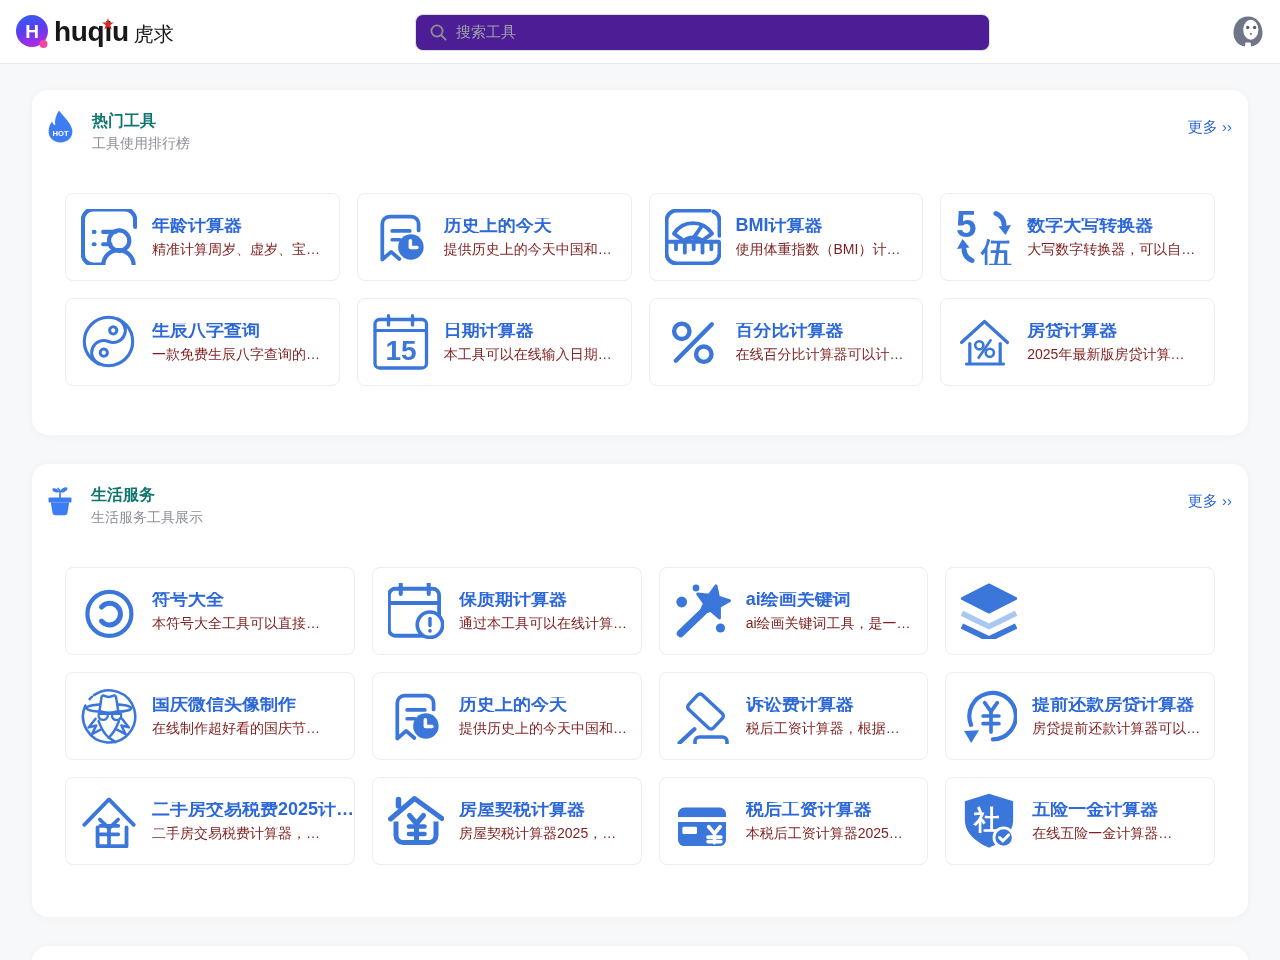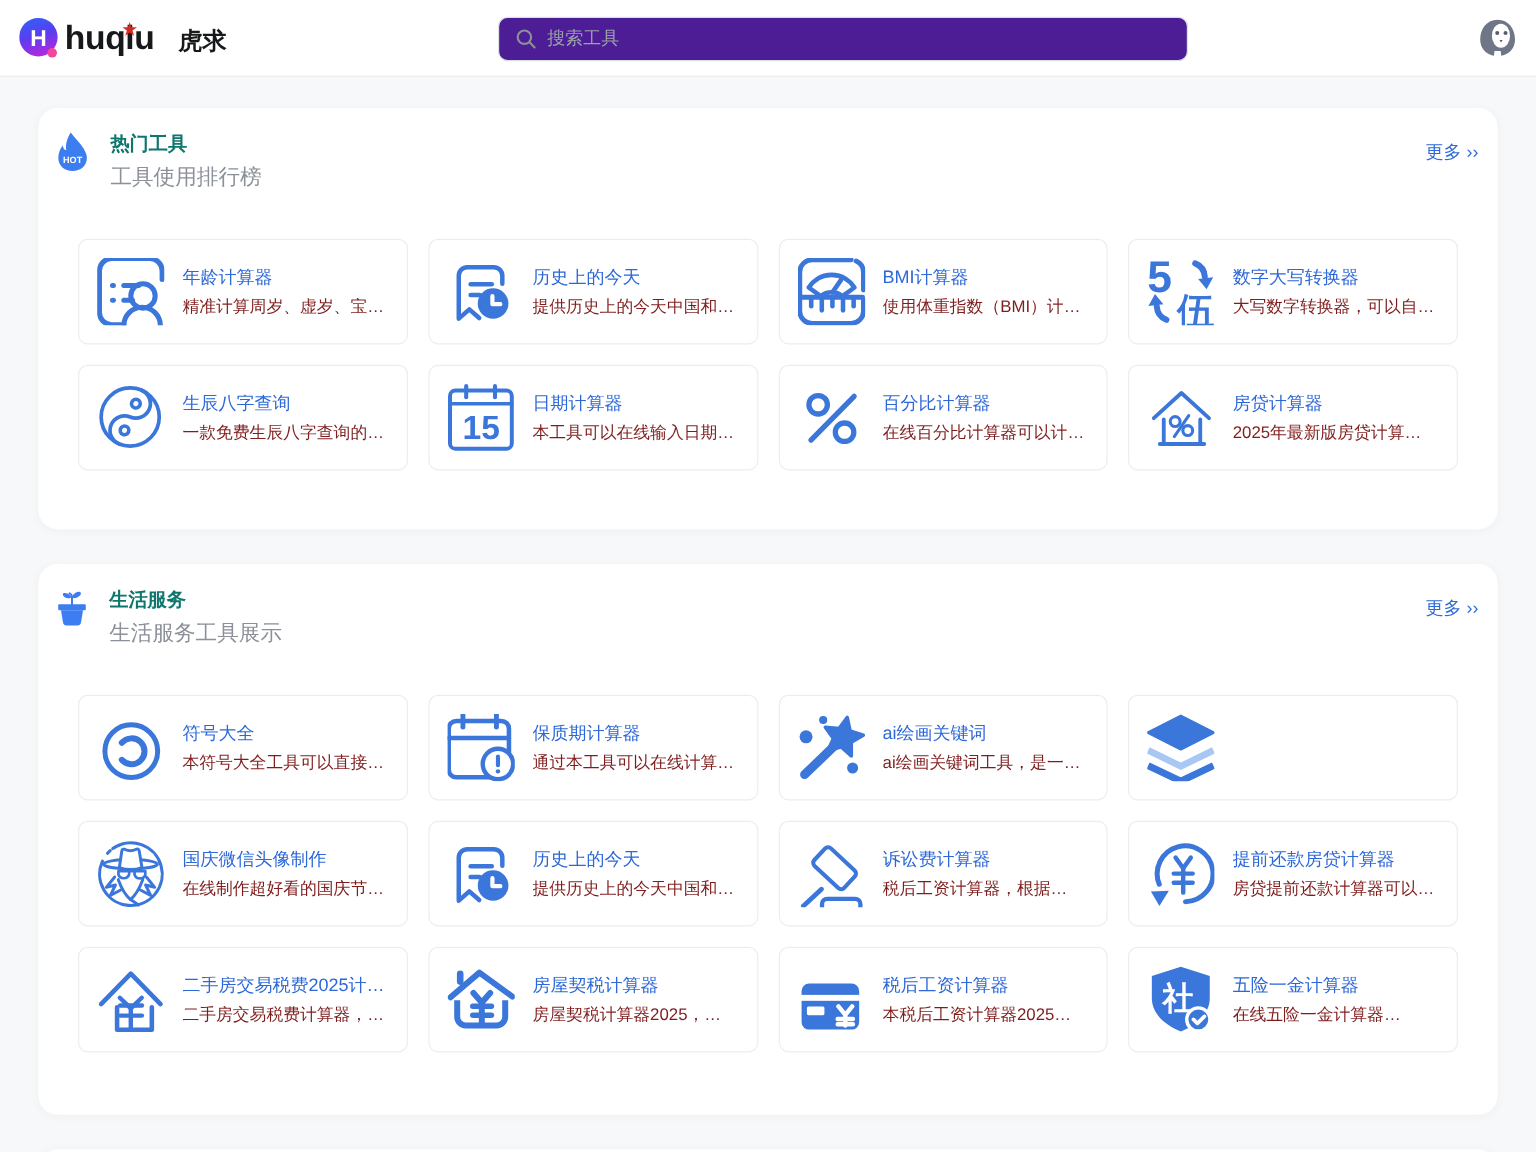--- a/index.html
+++ b/index.html
@@ -2,36 +2,36 @@
 <html lang="zh"><head>
 <meta charset="utf-8">
 <title>工具</title>
 <style>
 *{margin:0;padding:0;box-sizing:border-box}
 html,body{width:1280px;height:960px;overflow:hidden;background:#f7f8fa;font-family:"Liberation Sans",sans-serif;}
 header{height:64px;background:#fff;border-bottom:1px solid #e9eaec;position:relative}
 .logo{position:absolute;left:16px;top:15px;display:flex;align-items:center}
 .lt{font-weight:700;font-size:28px;color:#17181a;letter-spacing:-0.3px;margin-left:5px;position:relative;line-height:32px}
 .lt .star{position:absolute;color:#d42a22;font-size:12px;top:-8px;left:48px}
-.lz{font-weight:700;font-size:20px;color:#17181a;margin-left:20px;margin-top:4px}
+.lz{font-weight:400;font-size:20px;color:#17181a;margin-left:5px;margin-top:4px}
 .search{position:absolute;left:415px;top:14px;width:575px;height:37px;border:1px solid #dcdfe4;border-radius:8px;display:flex;align-items:center;padding-left:14px;color:#9ba1ab;font-size:15px;background:#4c1d95}
 .search svg{margin-right:9px}
 .avatar{position:absolute;left:1232px;top:16px}
 main{padding:26px 32px 0}
 section{background:#fff;border-radius:16px;box-shadow:0 1px 8px rgba(30,40,60,.04);padding:20px 16px 49px;margin-bottom:29px}
 .shead{display:flex;align-items:flex-start;position:relative}
 .sicon{width:25px;height:33px;margin-right:19px;flex:none}
 .shead h2{font-size:16px;color:#0f766e;font-weight:700;line-height:17px;margin-top:2px}
-.sub{font-size:18px;color:#8b9099;margin-top:6px}
+.sub{font-size:14px;color:#8b9099;margin-top:6px}
 .more{position:absolute;right:0;top:8px;color:#2d68d8;font-size:15px;text-decoration:none}
 .grid{display:grid;grid-template-columns:repeat(4,1fr);gap:17px;margin:40px 17px 0}
 .tool{height:88px;border:1px solid #ebedf0;border-radius:8px;display:flex;align-items:center;padding-left:15px;background:#fff}
 .tool svg{width:56px;height:56px;flex:none}
 .tx{margin-left:15px;min-width:0}
-.tt{color:#2d68d8;font-size:15px;font-weight:400;line-height:15px;white-space:nowrap;overflow:hidden}
+.tt{color:#2d68d8;font-size:18px;font-weight:700;line-height:15px;white-space:nowrap;overflow:hidden}
 .td{color:#7f1d1d;font-size:14px;line-height:15px;margin-top:9px;white-space:nowrap;overflow:hidden}
 section.s2{padding-bottom:52px}
 .stub{height:40px;margin-bottom:0}
 </style>
 </head>
 <body>
 <header>
   <div class="logo">
     <svg width="33" height="34" viewBox="0 0 33 34">
       <defs>

